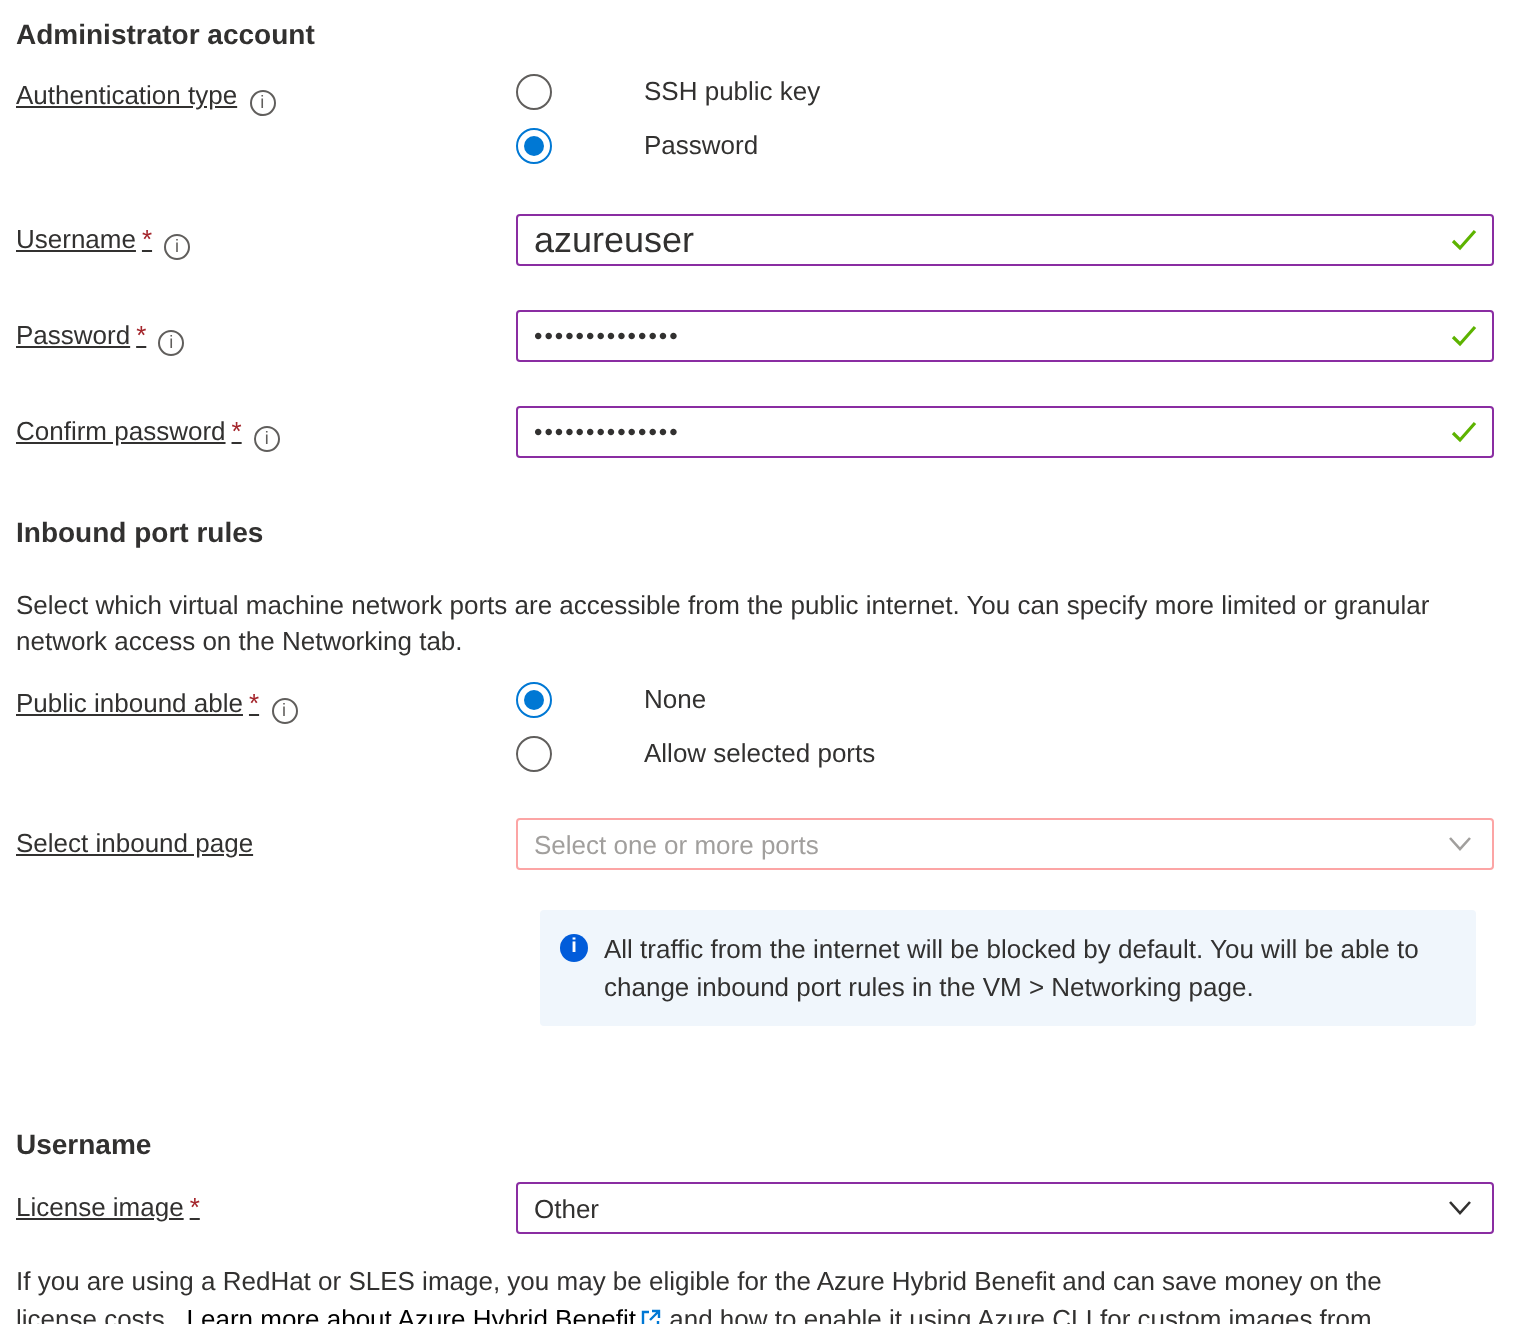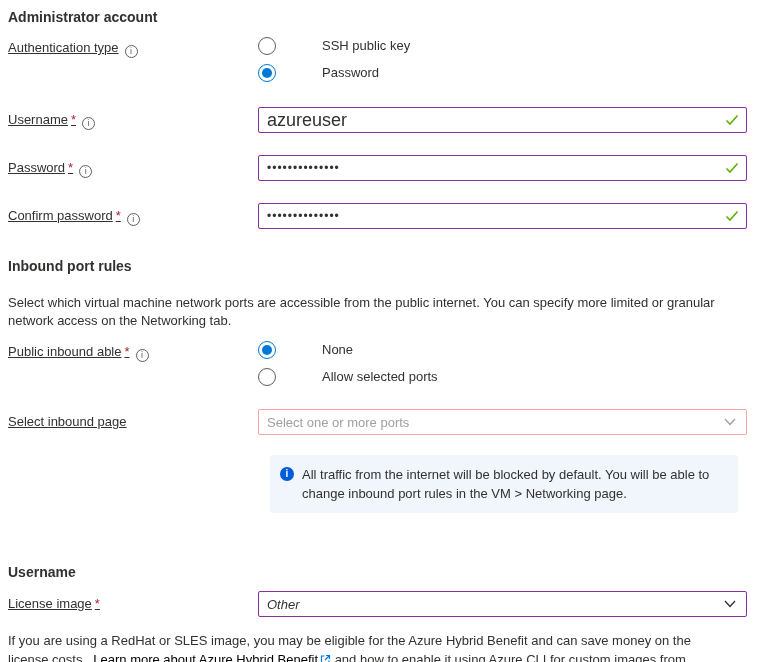--- a/index.html
+++ b/index.html
@@ -114,21 +114,20 @@
   }
   .dropdown-disabled {
     border: 1px solid #fca5a5;
     color: #a19f9d;
     cursor: default;
   }
   .dropdown-active {
     border: 1px solid #8A2DA2;
     color: #323130;
     cursor: pointer;
-    font-style: italic;
   }
   .chevron-icon { width: 12px; height: 8px; flex: 0 0 12px; }
 
   .row-select-ports { margin-top: 7px; }
 
   
   .info-box {
     margin: 20px 0 0 262px;
     width: 468px;
     background: #f0f6fc;

